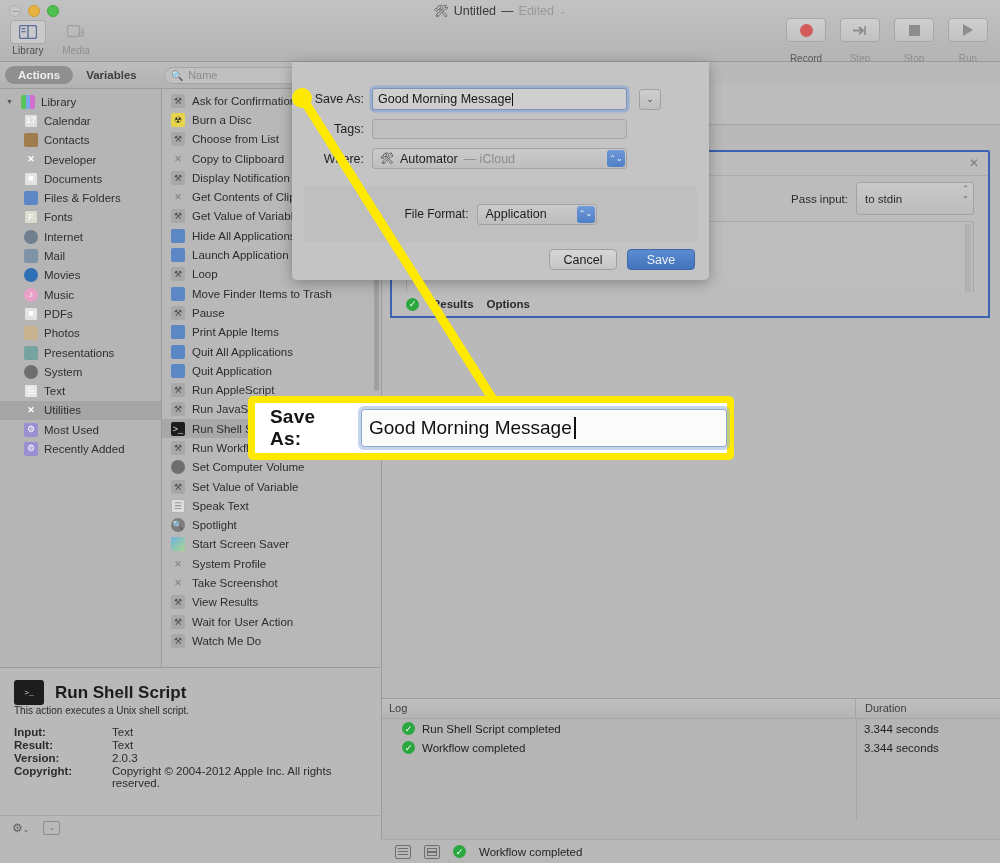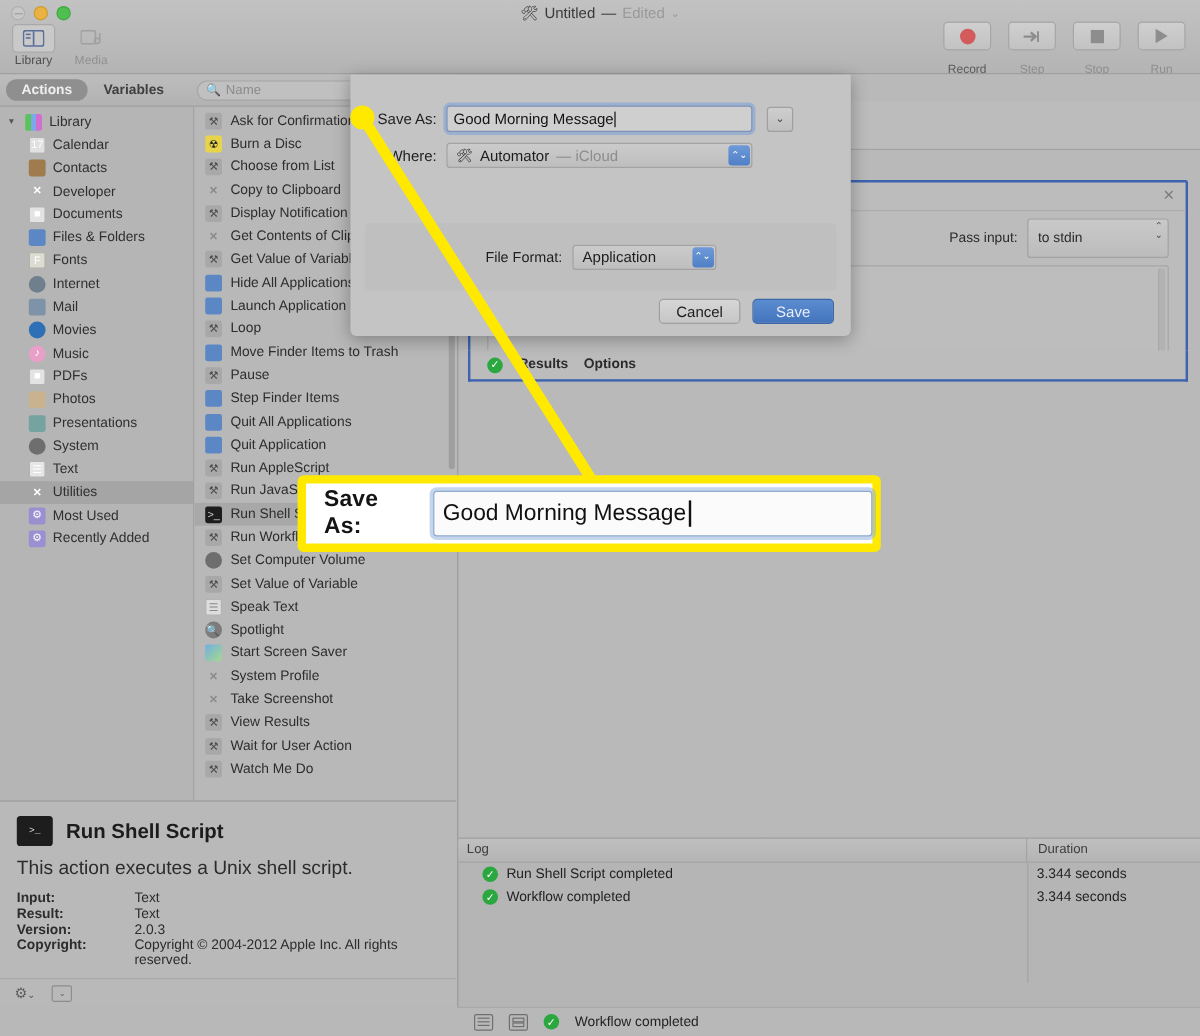--- a/index.html
+++ b/index.html
@@ -159,21 +159,21 @@
     background: #b9b9b9; border-top: 1px solid #9b9b9b;
     padding: 12px 14px 0 14px;
   }
   .info-head { display: flex; align-items: center; gap: 11px; }
   .info-icon {
     width: 30px; height: 25px; background: #1d1d1d; border-radius: 3px;
     color: #d9d9d9; font-size: 8px; display: flex; align-items: center;
     justify-content: center; font-family: "Liberation Mono", monospace;
   }
   .info-title { font-size: 17px; font-weight: bold; color: #1c1c1c; }
-  .info-desc { font-size: 16px; color: #2c2c2c; margin-top: 10px; }
+  .info-desc { font-size: 10px; color: #2c2c2c; }
   .info-grid { margin-top: 10px; font-size: 11.5px; color: #2c2c2c; }
   .info-grid .gr { display: flex; margin-bottom: 1px; }
   .info-grid .gk { width: 98px; font-weight: bold; padding-right: 7px; }
   .info-grid .gv { flex: 1; }
   .info-foot {
     position: absolute; left: 0; bottom: 0; width: 380px; height: 24px;
     display: flex; align-items: center; gap: 14px; padding-left: 12px;
     border-top: 1px solid #a8a8a8;
   }
   .foot-gear { font-size: 12px; color: #5e5e5e; }
@@ -581,21 +581,21 @@
       <div class="act-row">
           <span class="ico i-blue"></span>
           <span>Move Finder Items to Trash</span>
         </div>
       <div class="act-row">
           <span class="ico i-robot">⚒</span>
           <span>Pause</span>
         </div>
       <div class="act-row">
           <span class="ico i-blue"></span>
-          <span>Step Finder Items</span>
+          <span>Print Apple Items</span>
         </div>
       <div class="act-row">
           <span class="ico i-blue"></span>
           <span>Quit All Applications</span>
         </div>
       <div class="act-row">
           <span class="ico i-blue"></span>
           <span>Quit Application</span>
         </div>
       <div class="act-row">
@@ -758,20 +758,24 @@
   <div class="sheet">
     <div class="sheet-row" style="margin-top:26px;">
       <div class="sheet-lbl">Save As:</div>
       <div class="saveas-field">
         <span>Good Morning Message</span>
           <span class="caret"></span>
       </div>
       <div class="disclosure">⌄</div>
     </div>
 
+    <div class="sheet-row" style="margin-top:9px;">
+      <div class="sheet-lbl">Tags:</div>
+      <div class="tags-field" title=""></div>
+    </div>
 
     <div class="sheet-row" style="margin-top:9px;">
       <div class="sheet-lbl">Where:</div>
       <div class="where-popup">
         <span style="font-size:11px">🛠</span>
         <span>Automator</span>
         <span class="cloud">— iCloud</span>
         <span class="blue-stepper">⌃⌄</span>
       </div>
     </div>

